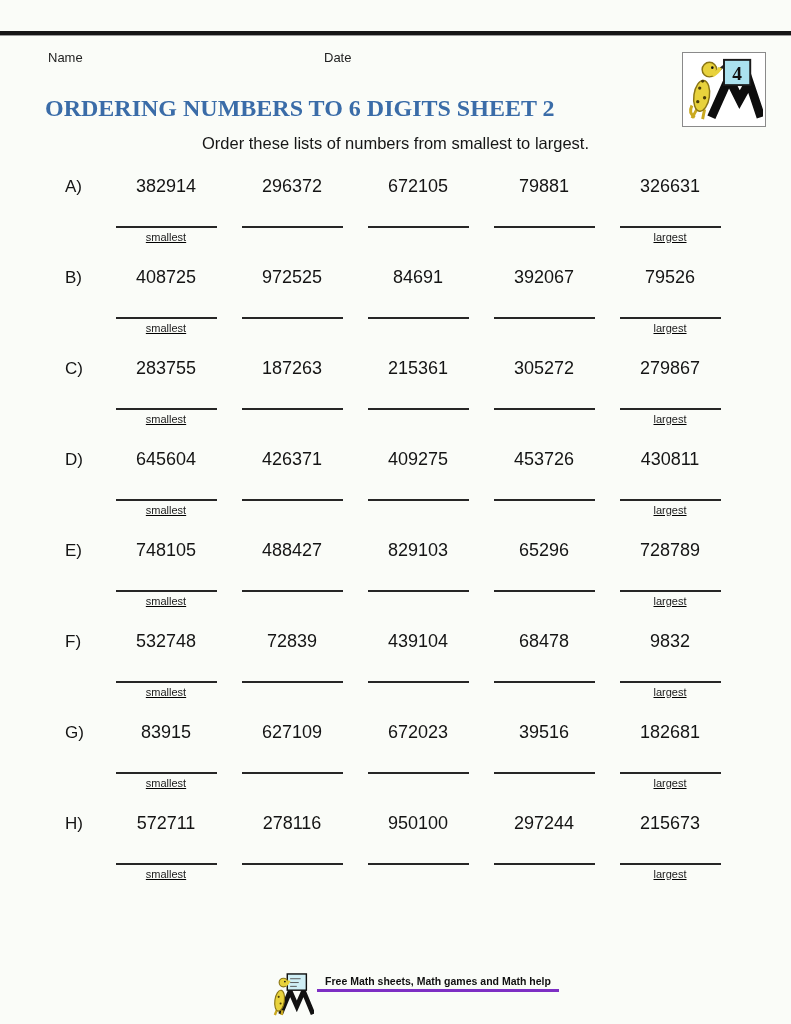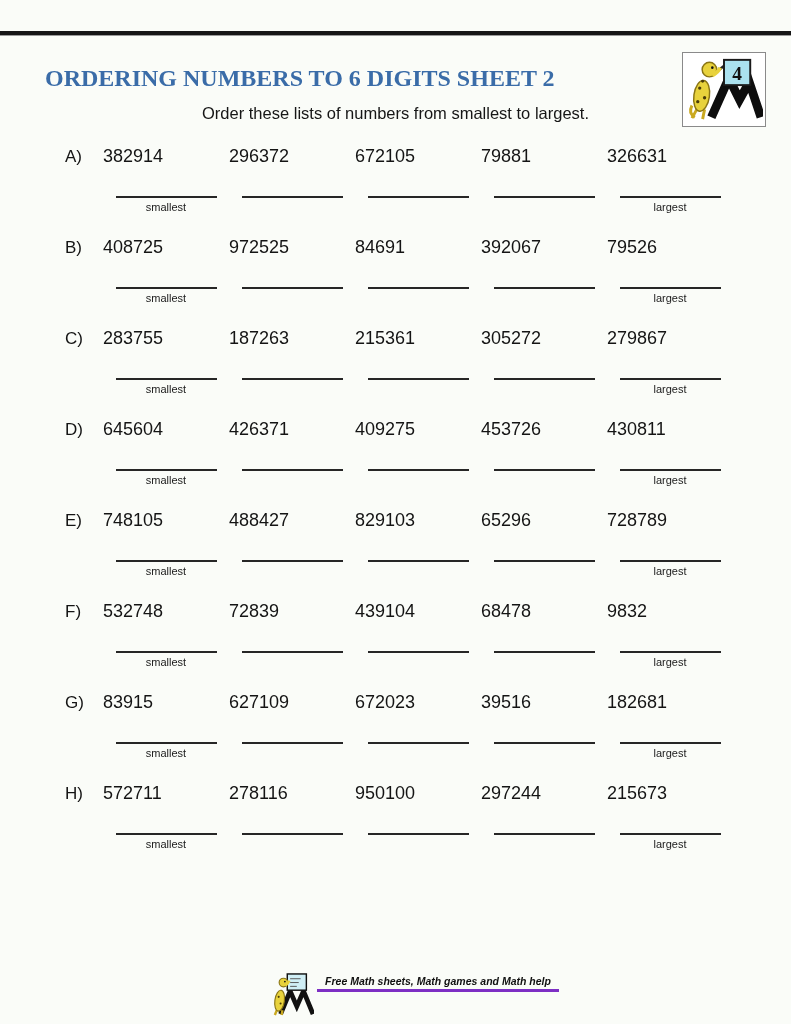--- a/index.html
+++ b/index.html
@@ -18,42 +18,46 @@
 
   .title{margin:25px 0 0 45px;font-family:"Liberation Serif","DejaVu Serif",serif;
          font-weight:700;font-size:24px;line-height:34px;color:#3a6ca8;}
   .subtitle{margin-top:9px;text-align:center;font-size:16.5px;color:#161616;}
 
   #problems{margin-top:21px;}
   .problem-row{margin-bottom:21px;}
   .nums,.blanks{display:grid;grid-template-columns:58px repeat(5,126px);margin-left:45px;}
   .nums{font-size:18px;line-height:25px;color:#141414;align-items:baseline;}
   .letter{padding-left:20px;font-size:17px;}
-  .num{}
+  .num{text-align:center;}
   .blanks{margin-top:27px;}
-  .blank{display:block;}
+  .blank{display:block;text-decoration:underline;}
   .line{display:block;height:2px;background:#262626;width:101px;margin:0 auto;}
   .cap{display:block;text-align:center;font-size:11px;color:#1a1a1a;margin-top:3px;min-height:13px;line-height:13px;}
 
   .footer{position:absolute;top:971px;left:0;width:100%;display:flex;justify-content:center;
           align-items:flex-start;transform:translateX(20px);}
-  .footer-text{margin-left:3px;font-style:italic;}
+  .footer-text{margin-left:3px;}
   .tagline{display:inline-block;font-size:10.5px;font-weight:700;color:#101010;
            padding:4px 8px 2px 8px;border-bottom:3px solid #7d2fc4;}
   .site{font-size:23px;font-weight:700;letter-spacing:.5px;color:#101010;line-height:1.05;
         margin-top:1px;font-family:"DejaVu Sans",sans-serif;}
   .site::first-letter{font-size:31px;}
 </style>
 </head>
 <body>
 
 <div class="page">
 
   <div class="top-rule"></div>
 
+  <div class="header-row">
+    <span class="hdr-name">Name</span>
+    <span class="hdr-date">Date</span>
+  </div>
 
   <div class="logo-box">
     <svg width="78" height="68" viewBox="0 0 80 70">
       <path d="M27 64 L45 24 L56 46 L66 28 L78 64" fill="none" stroke="#0d0d0d" stroke-width="9" stroke-linejoin="miter"></path>
       <line x1="34" y1="16" x2="44" y2="8" stroke="#222" stroke-width="2.5"></line>
       <rect x="40" y="5" width="27" height="26" fill="#abe2ef" stroke="#1a1a1a" stroke-width="2"></rect>
       <text x="53.5" y="26" font-size="20" font-weight="bold" font-family="Liberation Serif, serif" text-anchor="middle" fill="#111">4</text>
       <path d="M12 56 L7 65 M20 56 L18 66" stroke="#caa91f" stroke-width="3" fill="none"></path>
       <path d="M10 64 Q3 60 7 52" stroke="#caa91f" stroke-width="3" fill="none"></path>
       <ellipse cx="17" cy="42" rx="8" ry="16" fill="#e8d23c" stroke="#8a7514" stroke-width="1.5" transform="rotate(8 17 42)"></ellipse>

